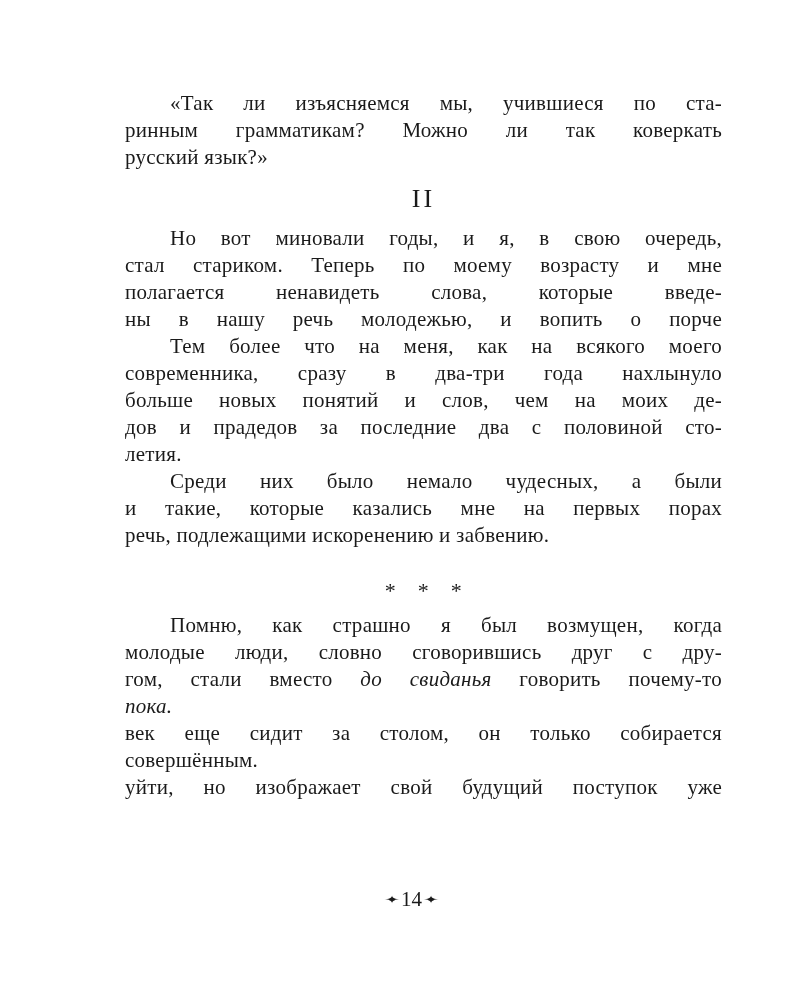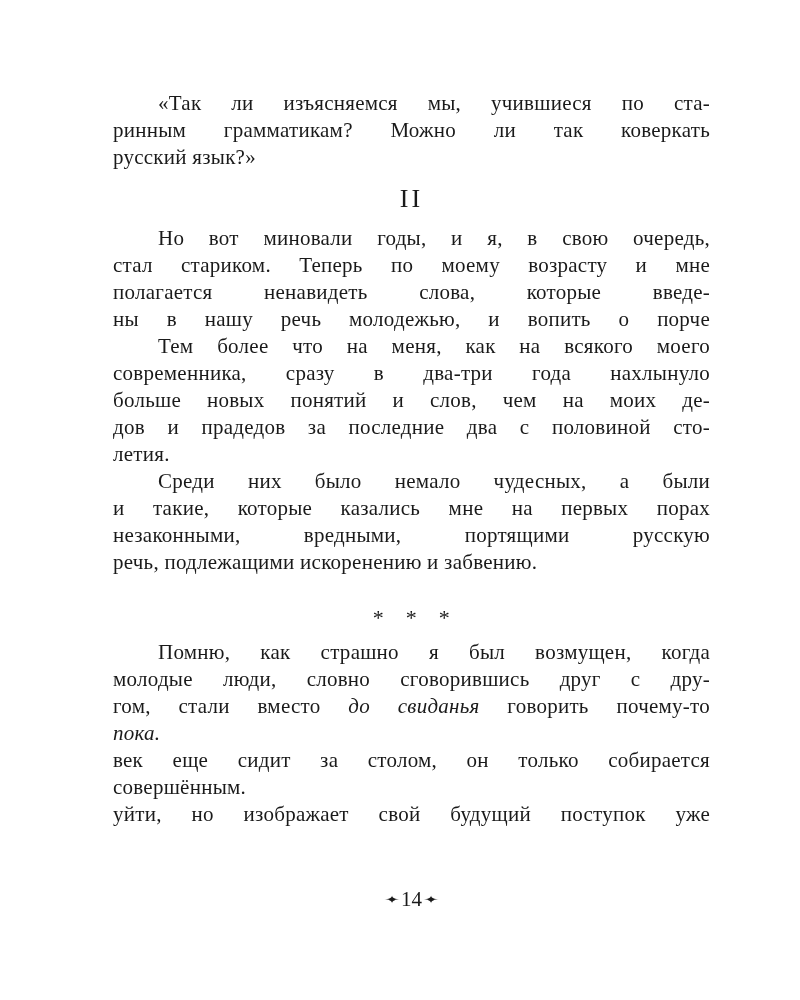--- a/index.html
+++ b/index.html
@@ -7,21 +7,21 @@
   body {
     background:#ffffff;
     color:#1a1a1a;
     font-family:"Liberation Serif","DejaVu Serif",serif;
     position:relative;
     overflow:hidden;
   }
   .book-page { position:absolute; inset:0; }
   .content {
     position:absolute;
-    left:113px; top:90px; width:597px;
+    left:125px; top:90px; width:597px;
     font-size:21px;
     line-height:27px;
     letter-spacing:0.012em;
   }
   .para { }
   .line {
     text-align:justify;
     text-align-last:justify;
   }
   .line.last {
@@ -80,21 +80,20 @@
       <div class="para">
         <div class="line ind"><span>Тем более что на меня, как на всякого моего</span></div>
         <div class="line"><span>современника, сразу в два-три года нахлынуло</span></div>
         <div class="line"><span>больше новых понятий и слов, чем на моих де-</span></div>
         <div class="line"><span>дов и прадедов за последние два с половиной сто-</span></div>
         <div class="line last"><span>летия.</span></div>
       </div>
       <div class="para">
         <div class="line ind"><span>Среди них было немало чудесных, а были</span></div>
         <div class="line"><span>и такие, которые казались мне на первых порах</span></div>
-        <div class="line"><span>незаконными, вредными, портящими русскую</span></div>
         <div class="line last"><span>речь, подлежащими искоренению и забвению.</span></div>
       </div>
       <div class="separator">* * *</div>
       <div class="para">
         <div class="line ind"><span>Помню, как страшно я был возмущен, когда</span></div>
         <div class="line"><span>молодые люди, словно сговорившись друг с дру-</span></div>
         <div class="line"><span>гом, стали вместо </span><span class="it">до свиданья</span><span> говорить почему-то</span></div>
         <div class="line last"><span class="it">пока.</span></div>
       </div>
       <div class="para">

